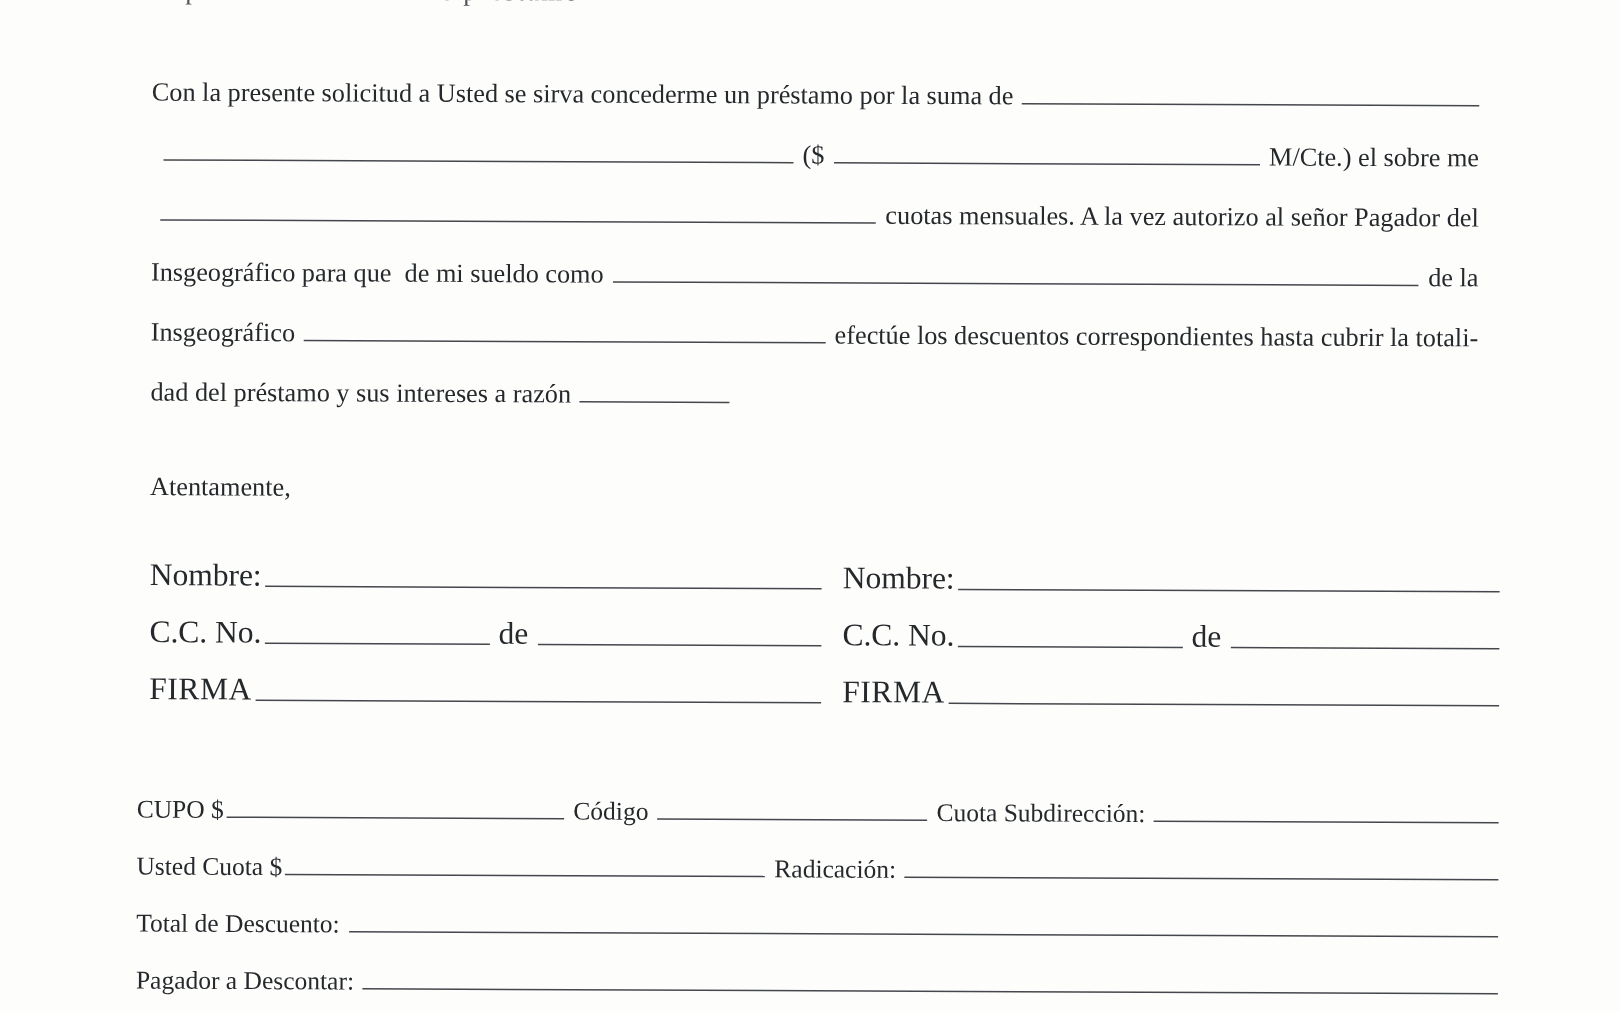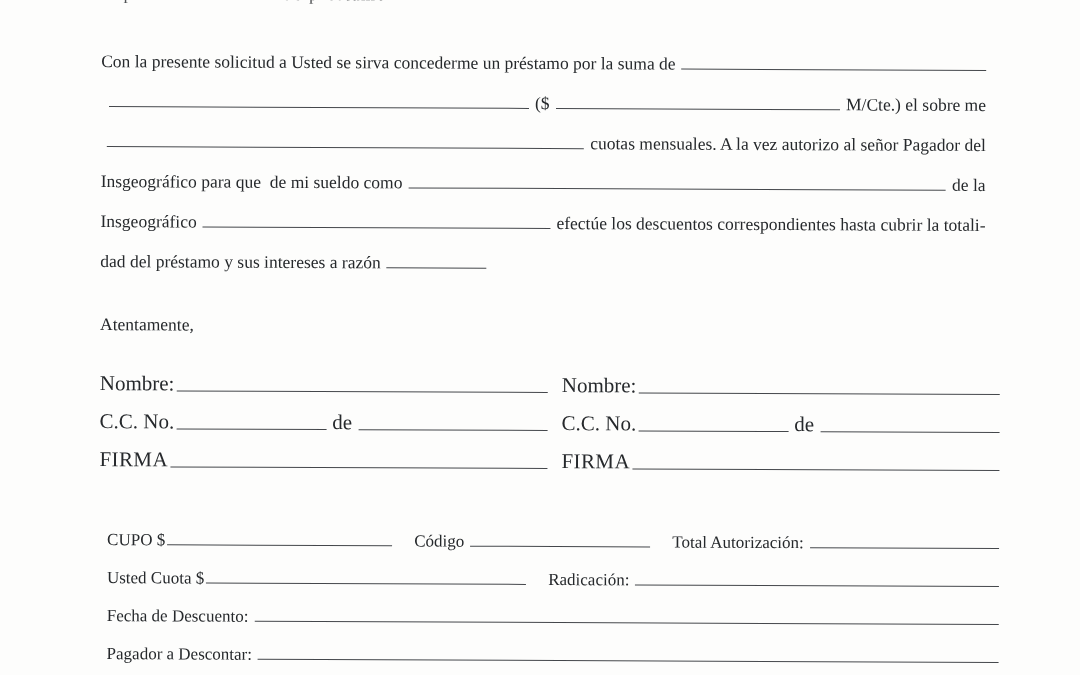--- a/index.html
+++ b/index.html
@@ -78,21 +78,21 @@
     font-weight:normal;
     font-size:16px;
     letter-spacing:.4px;
   }
   .admin{
     margin-top:40px;
     margin-left:-8px;
     margin-right:-15px;
   }
   .admin .row{margin-bottom:11px;}
-  .admin .t{font-size:17px;margin-left:16px;}
+  .admin .t{font-size:17px;}
 </style>
 </head>
 <body>
 
 <div class="sheet">
 
   <div class="top-fragment">
     <span>la presente solicitud de préstamo</span>
   </div>
 
@@ -165,31 +165,31 @@
       </div>
     </div>
   </div>
 
   <div class="admin">
     <div class="row">
       <span class="t">CUPO $</span>
       <span class="b w225 tight"></span>
       <span class="t">Código</span>
       <span class="b w180"></span>
-      <span class="t">Total Autorización:</span>
+      <span class="t">Cuota Subdirección:</span>
       <span class="b fill last"></span>
     </div>
     <div class="row">
       <span class="t">Usted Cuota $</span>
       <span class="b w320 tight"></span>
       <span class="t">Radicación:</span>
       <span class="b fill last"></span>
     </div>
     <div class="row">
-      <span class="t">Fecha de Descuento:</span>
+      <span class="t">Total de Descuento:</span>
       <span class="b fill last"></span>
     </div>
     <div class="row">
       <span class="t">Pagador a Descontar:</span>
       <span class="b fill last"></span>
     </div>
   </div>
 
 </div>
 

